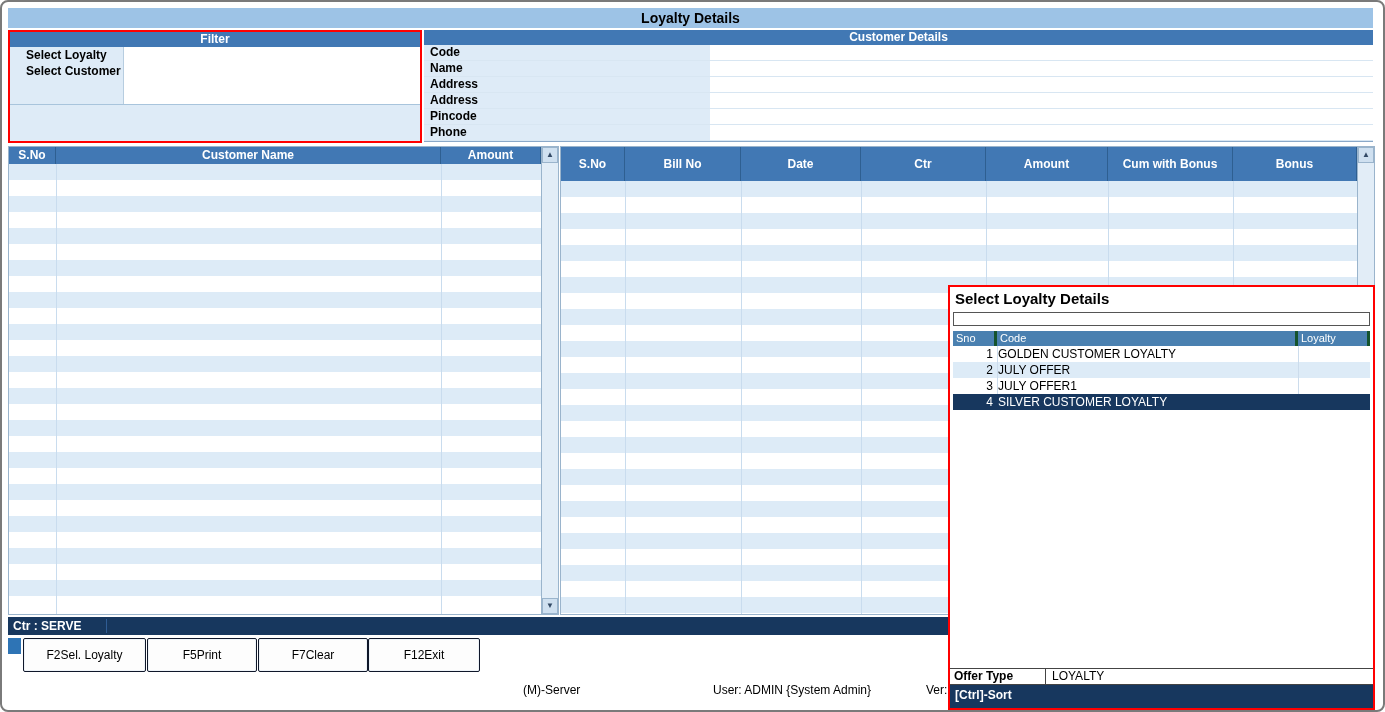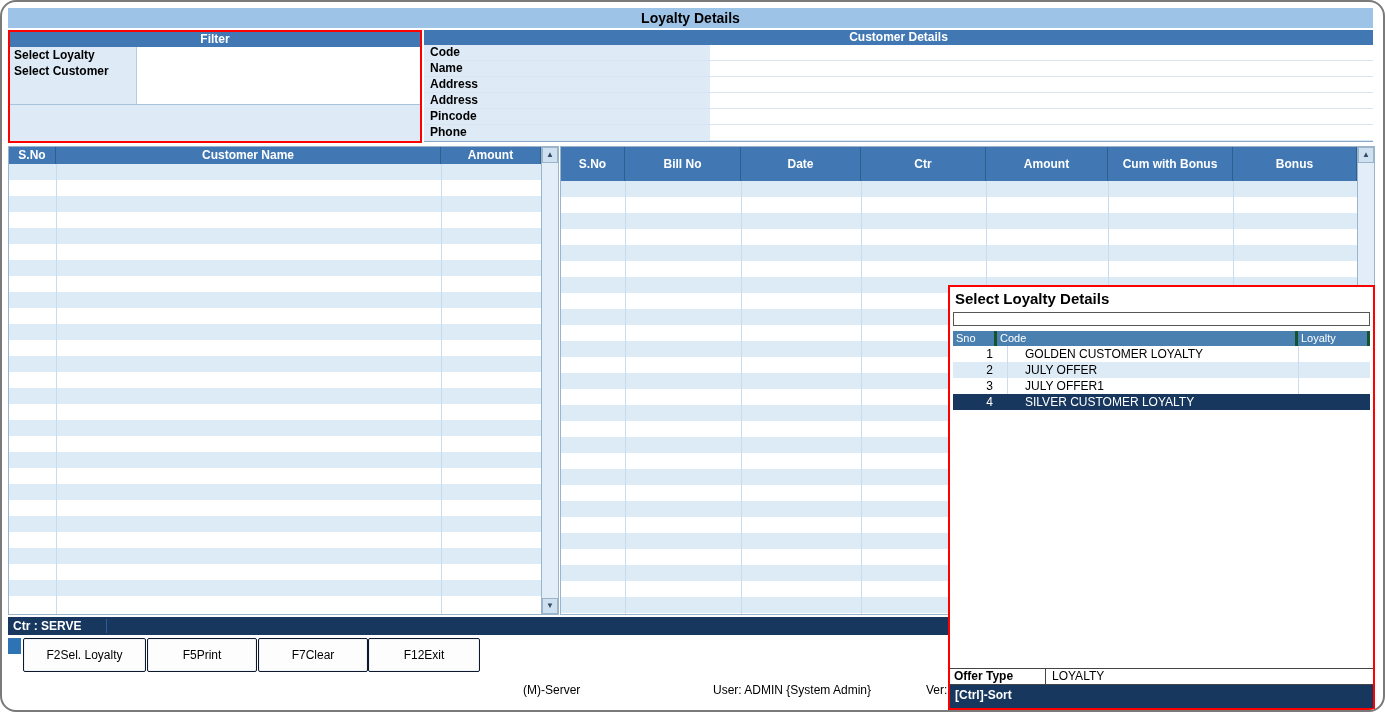--- a/index.html
+++ b/index.html
@@ -1,33 +1,33 @@
 <!DOCTYPE html>
 <html><head>
 <meta charset="utf-8">
 <style>
   * { margin:0; padding:0; box-sizing:border-box; }
   html,body { background:#fff; }
   body { font-family:"Liberation Sans", sans-serif; cursor:default; }
   .window { position:relative; width:1385px; height:712px; background:#fff;
-            border:2px solid #7a7a7a; border-radius:16px; overflow:hidden; }
+            border:2px solid #7a7a7a; border-radius:8px; overflow:hidden; }
   .abs { position:absolute; }
 
   
   .titlebar { left:6px; top:6px; width:1365px; height:20px; background:#9DC3E6;
               font-size:14px; font-weight:bold; text-align:center; line-height:20px; color:#000; }
 
   
   .sec-head { height:15px; background:#4178B4; color:#fff; font-size:12px;
               font-weight:bold; text-align:center; line-height:15px; }
 
   
   .filter-panel { left:6px; top:28px; width:414px; height:113px; border:2px solid #f00; background:#DEEBF7; }
   .filter-body { display:flex; height:58px; border-bottom:1px solid #a8c4dc; }
-  .f-labels { width:126px; }
+  .f-labels { width:113px;padding-left:12px; }
   .f-label { height:16px; font-size:12px; font-weight:bold; padding-left:4px; line-height:16px; }
   .f-values { flex:1; background:#fff; border-left:1px solid #b7cde0; }
   .f-value { height:16px; font-size:12px; padding-left:3px; line-height:16px; }
   .f-value-extra { height:26px; }
 
   
   .customer-panel { left:422px; top:28px; width:949px; height:112px; }
   .cd-rows { border-bottom:1px solid #8aa8c8; }
   .cd-row { display:flex; height:16px; border-bottom:1px solid #d8e6f2; }
   .cd-label { width:286px; background:#DEEBF7; font-size:12px; font-weight:bold; padding-left:6px; line-height:15px; }
@@ -72,21 +72,21 @@
   .p-search { position:absolute; left:3px; top:25px; right:3px; height:14px; border:1px solid #555;
               font-size:11px; padding:0 2px; font-family:"Liberation Sans", sans-serif; }
   .p-table { position:absolute; left:3px; top:44px; right:3px; }
   .p-head { display:flex; height:15px; background:#4A80B0; color:#fff; font-size:11px; line-height:15px; }
   .p-head > div { border-right:3px solid #14532d; padding-left:3px; overflow:hidden; white-space:nowrap; }
   .ph-sno { width:44px; } .ph-code { flex:1; } .ph-loyalty { width:72px; }
   .prow { display:flex; height:16px; font-size:12px; line-height:16px; }
   .prow.alt { background:#DDEBF7; }
   .prow.sel { background:#17375E; color:#fff; }
   .c-sno { width:44px; text-align:right; padding-right:4px; }
-  .c-code { flex:1; padding-left:17px; border-left:1px solid #ccdcec; overflow:hidden; white-space:nowrap;margin-left:10px; }
+  .c-code { flex:1; padding-left:0; border-left:1px solid #ccdcec; overflow:hidden; white-space:nowrap; }
   .c-loyalty { width:72px; border-left:1px solid #ccdcec; }
   .prow.sel .c-code, .prow.sel .c-loyalty { border-left-color:#17375E; }
   .p-offer { position:absolute; left:0; right:0; bottom:23px; height:17px; background:#fff;
              border-top:1px solid #444; border-bottom:1px solid #444; display:flex;
              font-size:12px; line-height:15px; }
   .p-offer-label { width:96px; font-weight:bold; padding-left:4px; border-right:1px solid #444; }
   .p-offer-value { padding-left:6px; }
   .p-sort { position:absolute; left:0; right:0; bottom:0; height:23px; background:#17375E;
             color:#fff; font-size:12px; font-weight:bold; padding:3px 5px; }
 </style>

